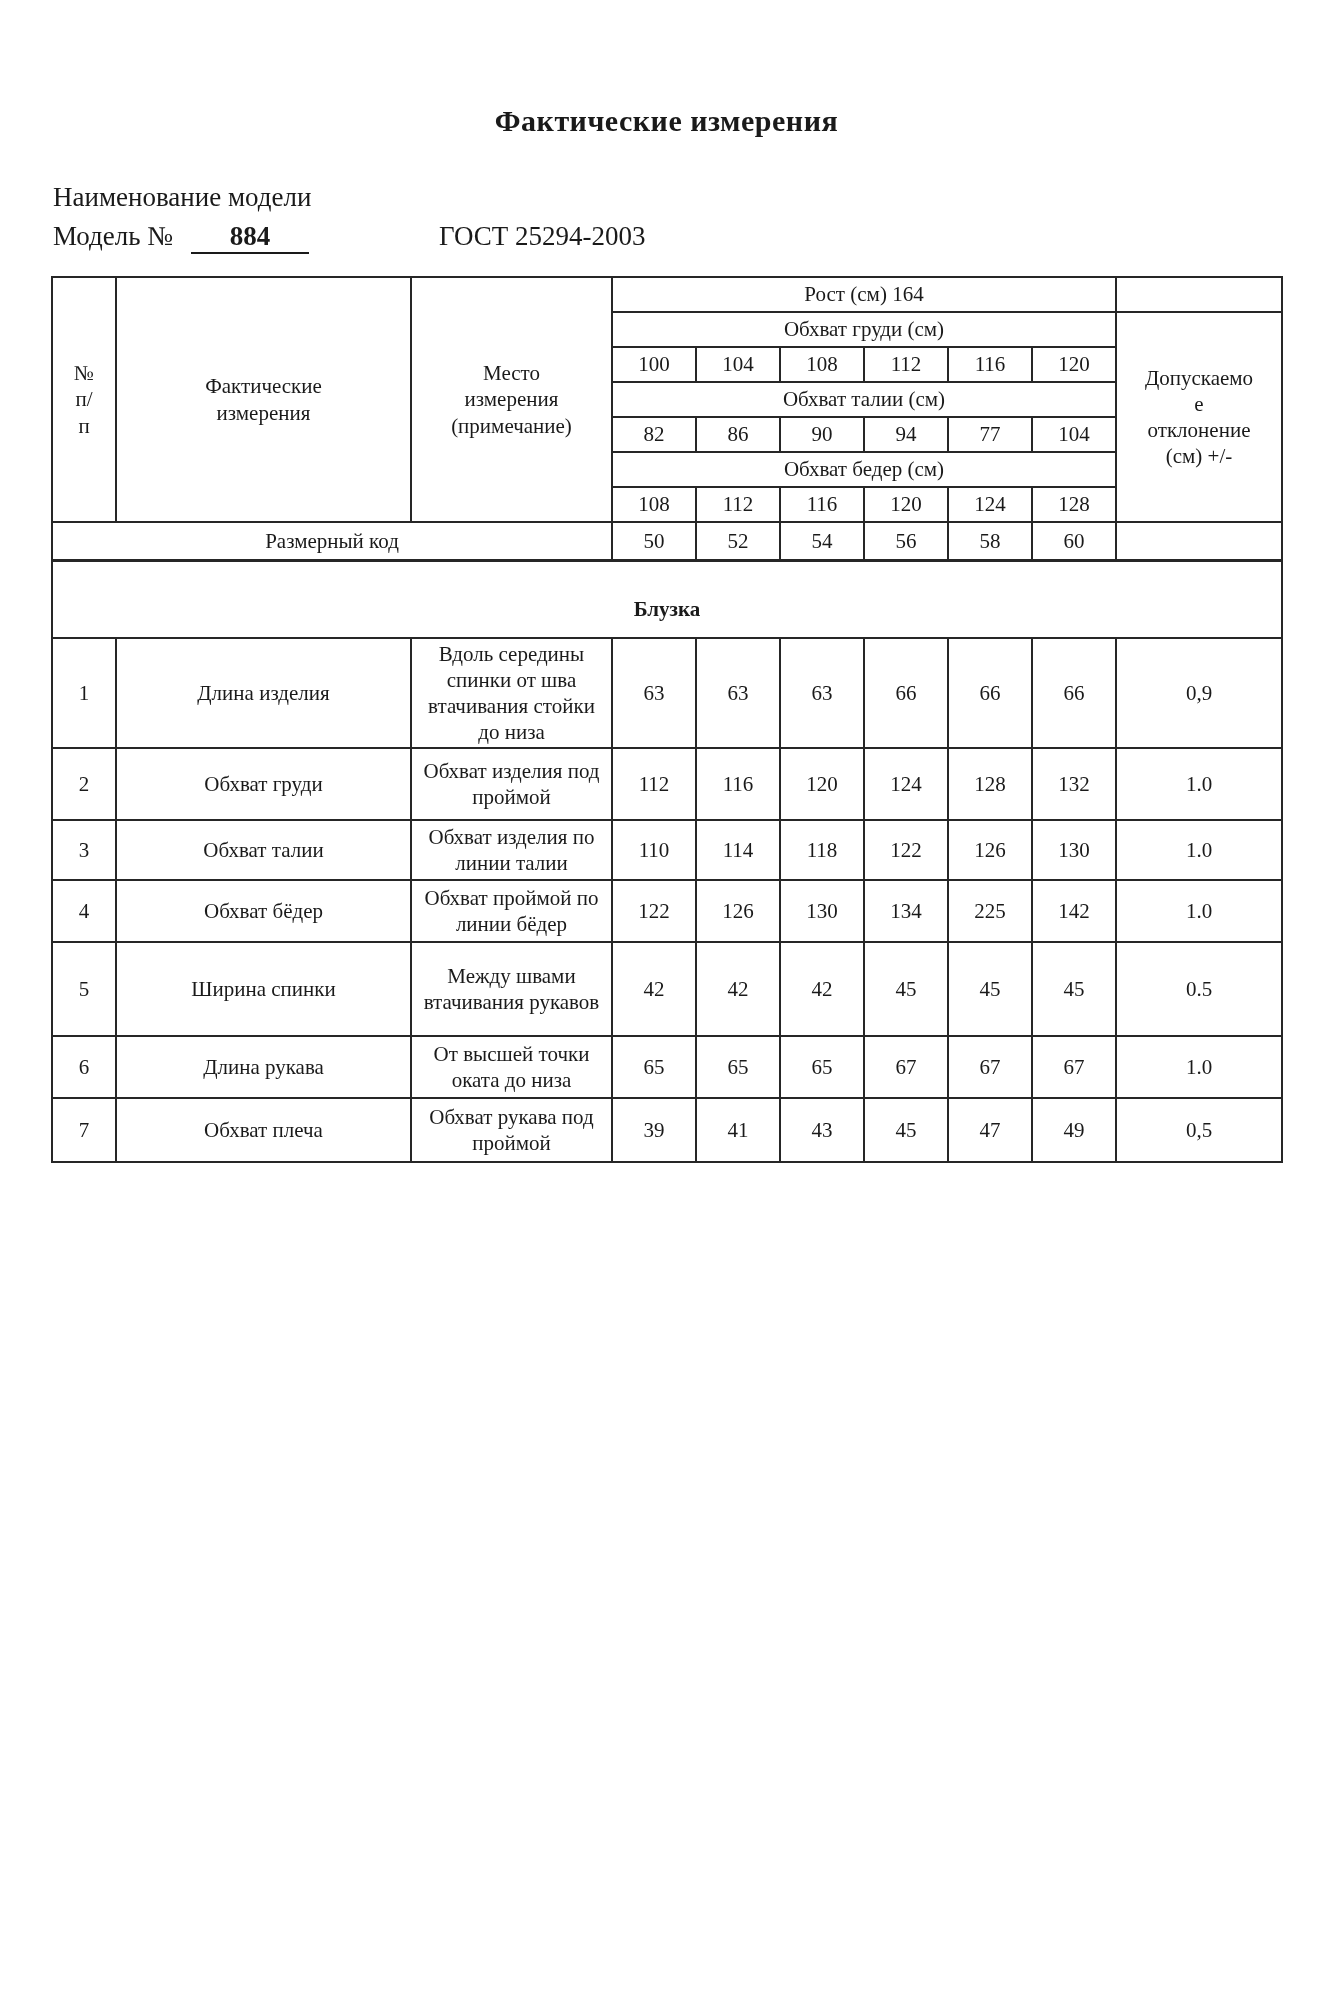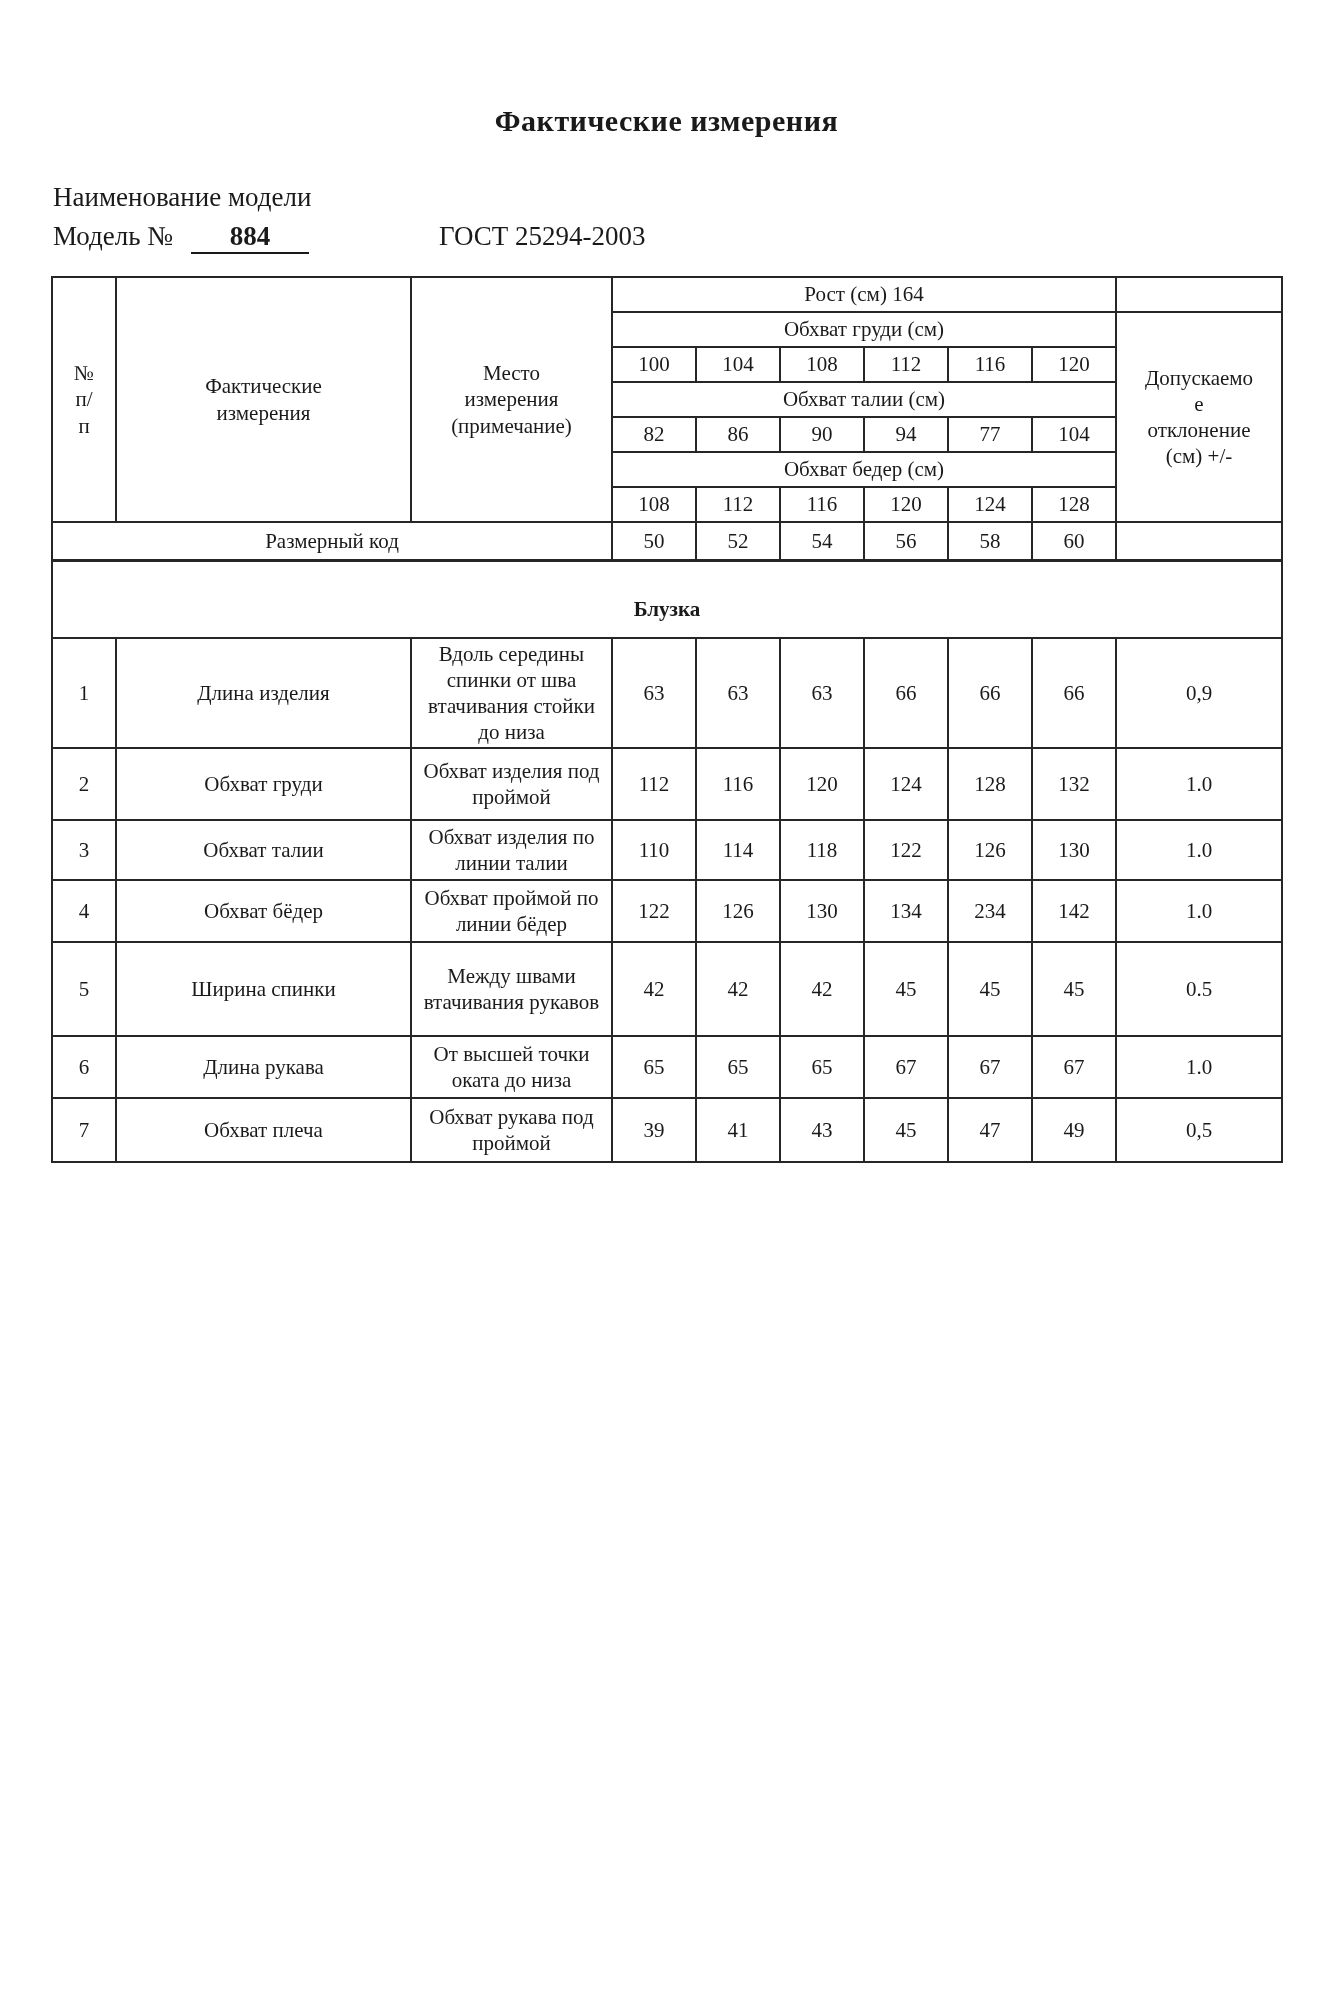--- a/index.html
+++ b/index.html
@@ -208,21 +208,21 @@
         <td>1.0</td>
       </tr>
       <tr class="r4">
         <td>4</td>
         <td class="namecell">Обхват бёдер</td>
         <td class="note">Обхват проймой по линии бёдер</td>
         <td>122</td>
         <td>126</td>
         <td>130</td>
         <td>134</td>
-        <td>234</td>
+        <td>225</td>
         <td>142</td>
         <td>1.0</td>
       </tr>
       <tr class="r5">
         <td>5</td>
         <td class="namecell">Ширина спинки</td>
         <td class="note">Между швами втачивания рукавов</td>
         <td>42</td>
         <td>42</td>
         <td>42</td>

